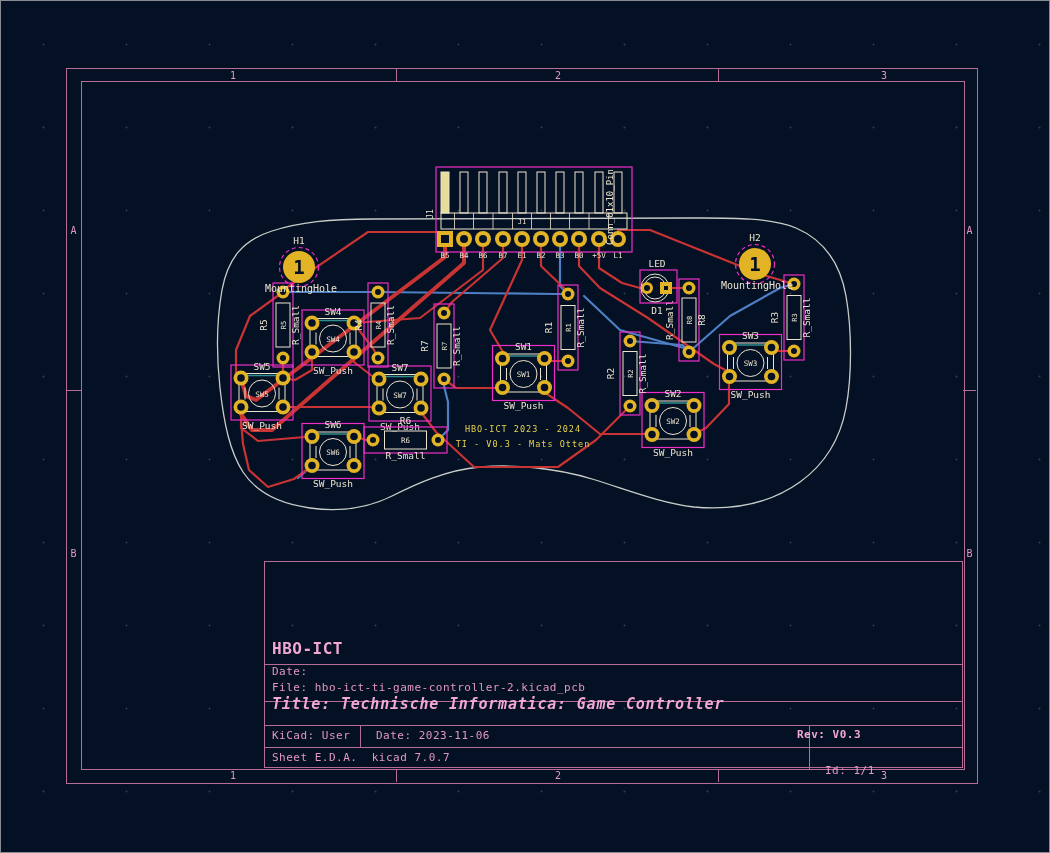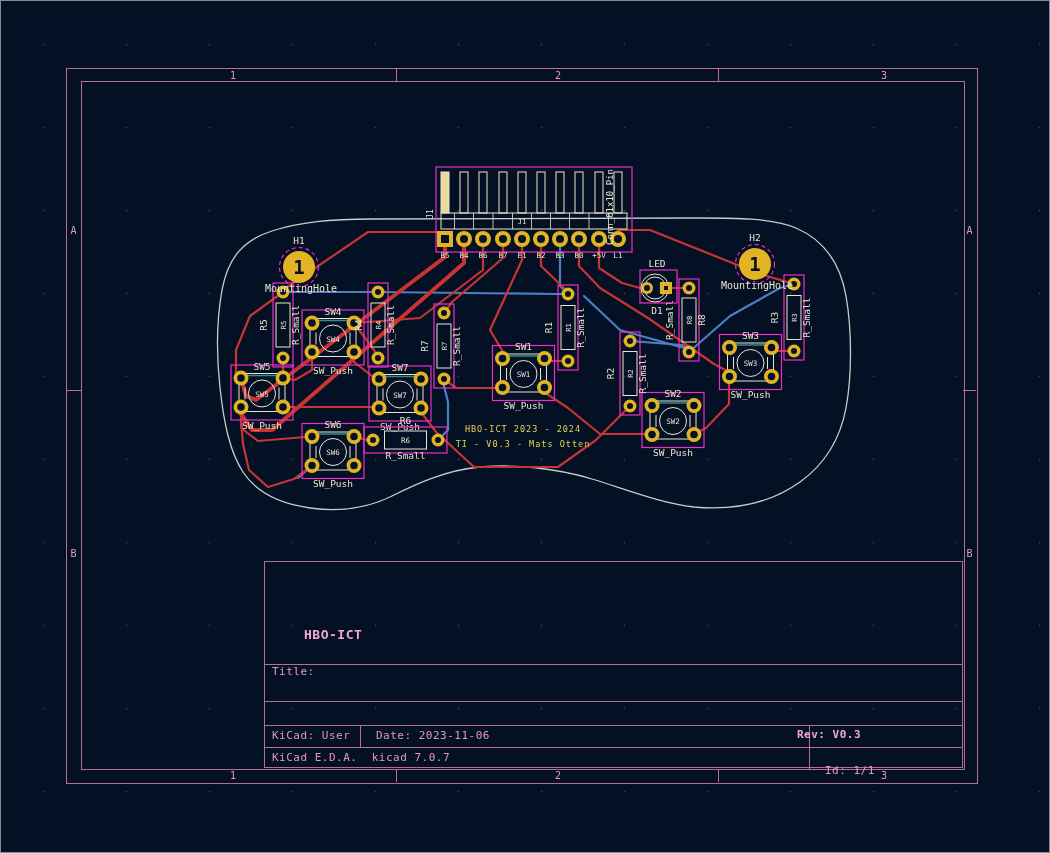--- a/index.html
+++ b/index.html
@@ -14,21 +14,21 @@
   svg#pcb{position:absolute;left:0;top:0;}
   
   .frame-rect{position:absolute;border:1px solid #b76c96;}
   .frame-tick{position:absolute;background:#b76c96;}
   .frame-label{position:absolute;color:#e497c2;font-size:10px;transform:translate(-50%,-50%);}
   
   .tb{position:absolute;left:264px;top:561px;width:699px;height:207px;border:1px solid #b76c96;box-sizing:border-box;color:#e497c2;}
   .tb .hline{position:absolute;left:0;width:100%;height:1px;background:#b76c96;}
   .tb .vline{position:absolute;width:1px;background:#b76c96;}
   .tb .t{position:absolute;font-size:11px;white-space:pre;letter-spacing:0.5px;}
-  .tb .company{top:65px;left:7px;font-size:13px;font-weight:bold;color:#f2a8d2;margin-left:32px;}
+  .tb .company{top:77px;left:7px;font-size:16px;font-weight:bold;color:#f2a8d2;}
   .tb .sheet{top:103px;left:7px;}
   .tb .file{top:119px;left:7px;}
   .tb .title{top:133px;left:7px;font-size:15px;font-weight:bold;font-style:italic;color:#f2a8d2;letter-spacing:0.8px;}
   .tb .size{top:167px;left:7px;}
   .tb .date{top:167px;left:111px;}
   .tb .rev{top:166px;left:532px;font-weight:bold;color:#f2a8d2;}
   .tb .tool{top:189px;left:7px;}
   .tb .id{top:202px;left:560px;}
 </style>
 </head>
@@ -409,21 +409,23 @@
   </div>
 
   <div class="tb">
     <div class="hline" style="top:102px"></div>
     <div class="hline" style="top:139px"></div>
     <div class="hline" style="top:163px"></div>
     <div class="hline" style="top:185px"></div>
     <div class="vline" style="left:95px;top:163px;height:22px"></div>
     <div class="vline" style="left:544px;top:163px;height:44px"></div>
     <div class="t company">HBO-ICT</div>
-    <div class="t sheet">Title:</div>
+    <div class="t sheet">Date:</div>
+    <div class="t file">File: hbo-ict-ti-game-controller-2.kicad_pcb</div>
+    <div class="t title">Title: Technische Informatica: Game Controller</div>
     <div class="t size">KiCad: User</div>
     <div class="t date">Date: 2023-11-06</div>
     <div class="t rev">Rev: V0.3</div>
-    <div class="t tool">KiCad E.D.A.  kicad 7.0.7</div>
+    <div class="t tool">Sheet E.D.A.  kicad 7.0.7</div>
     <div class="t id">Id: 1/1</div>
   </div>
 
 </div>
 
 </body></html>

